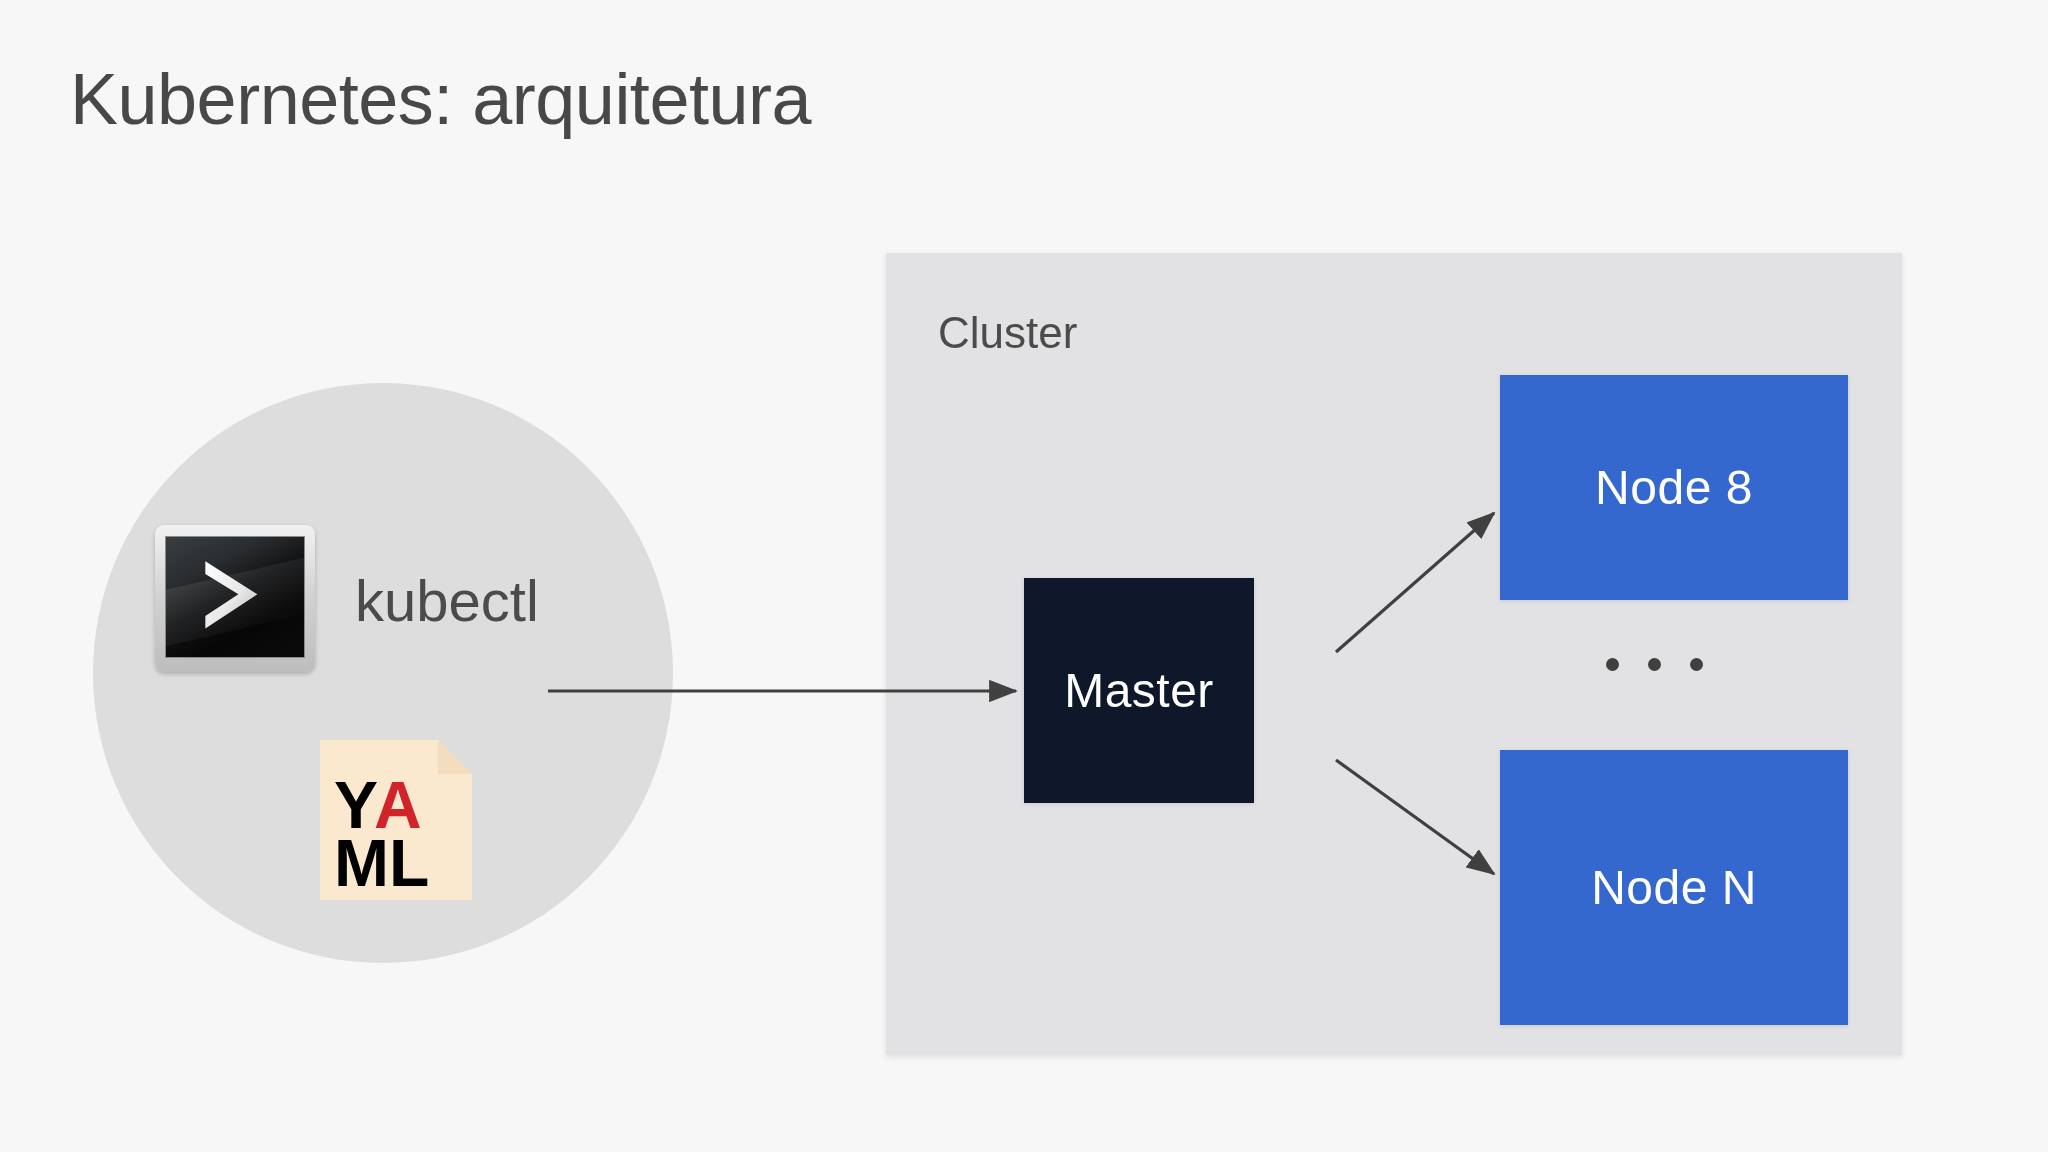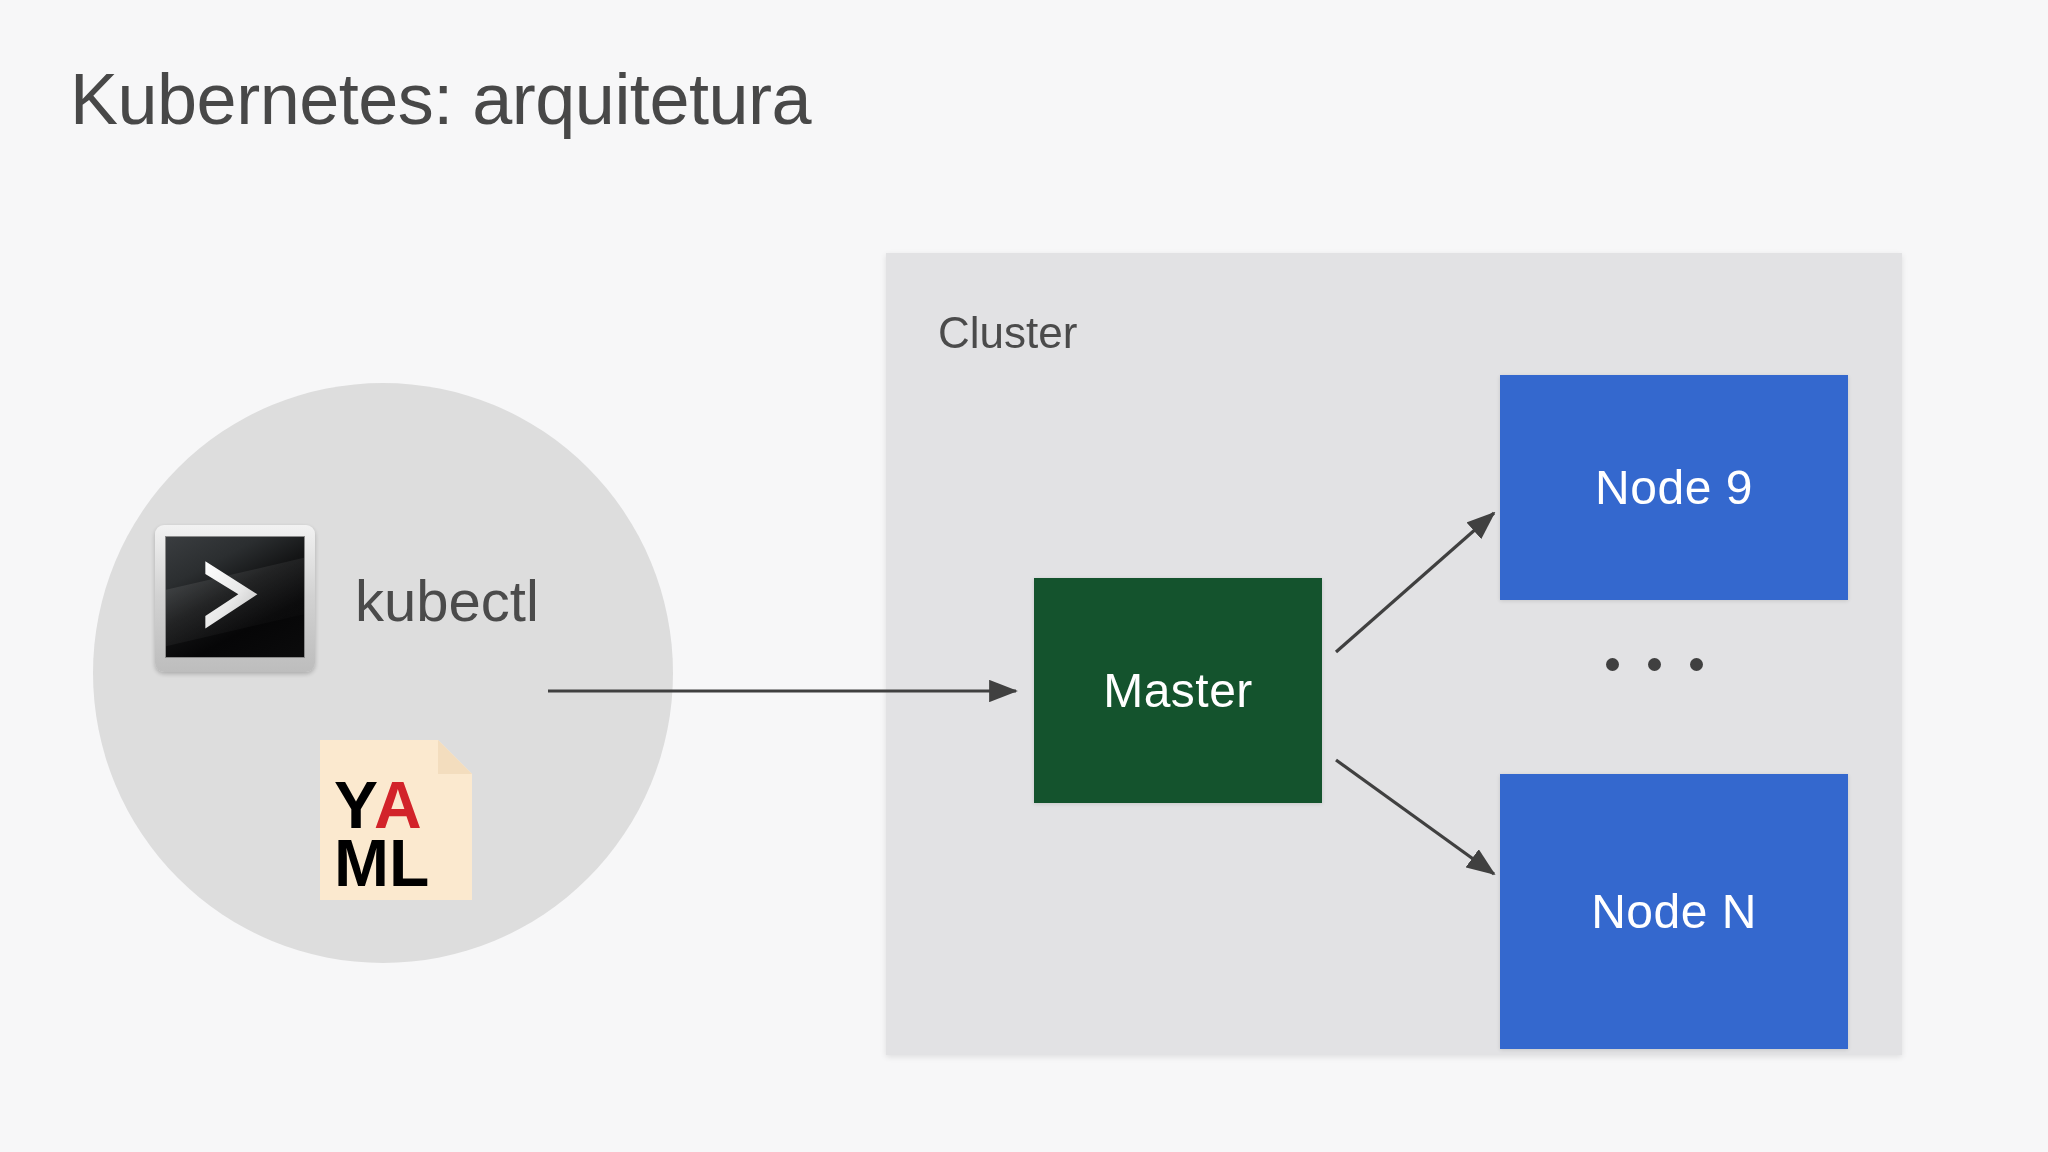--- a/index.html
+++ b/index.html
@@ -130,39 +130,37 @@
     justify-content: center;
     color: #ffffff;
     font-size: 48px;
     font-weight: 400;
     letter-spacing: 0.5px;
     box-shadow: 0 1px 4px rgba(0,0,0,0.12);
   }
   #master-box {
     left: 1024px;
     top: 578px;
-    width: 288px;
+    width: 230px;
     height: 225px;
-    background: #14532d;
-    margin-left: 10px;
+    background: #0f172a;
   }
   #node1-box {
     left: 1500px;
     top: 375px;
     width: 348px;
     height: 225px;
     background: #3468ce;
   }
   #nodeN-box {
     left: 1500px;
     top: 750px;
     width: 348px;
     height: 275px;
     background: #3468ce;
-    margin-top: 24px;
   }
 
   
   #node-ellipsis {
     position: absolute;
     left: 1606px;
     top: 658px;
     display: flex;
     gap: 29px;
     align-items: center;
@@ -217,21 +215,21 @@
       <text x="14" y="88" font-family="'Liberation Sans', sans-serif" font-size="66" font-weight="bold" fill="#000000">Y</text>
       <text x="54" y="88" font-family="'Liberation Sans', sans-serif" font-size="66" font-weight="bold" fill="#d2232a">A</text>
       <text x="14" y="146" font-family="'Liberation Sans', sans-serif" font-size="66" font-weight="bold" fill="#000000">ML</text>
     </svg>
   </div>
 
   <div id="cluster-box"></div>
   <div id="cluster-label">Cluster</div>
 
   <div id="master-box" class="node-box">Master</div>
-  <div id="node1-box" class="node-box">Node 9</div>
+  <div id="node1-box" class="node-box">Node 8</div>
   <div id="nodeN-box" class="node-box">Node N</div>
 
   <div id="node-ellipsis">
     <span class="dot"></span>
     <span class="dot"></span>
     <span class="dot"></span>
   </div>
 
   <svg id="arrows-layer">
     <defs>

